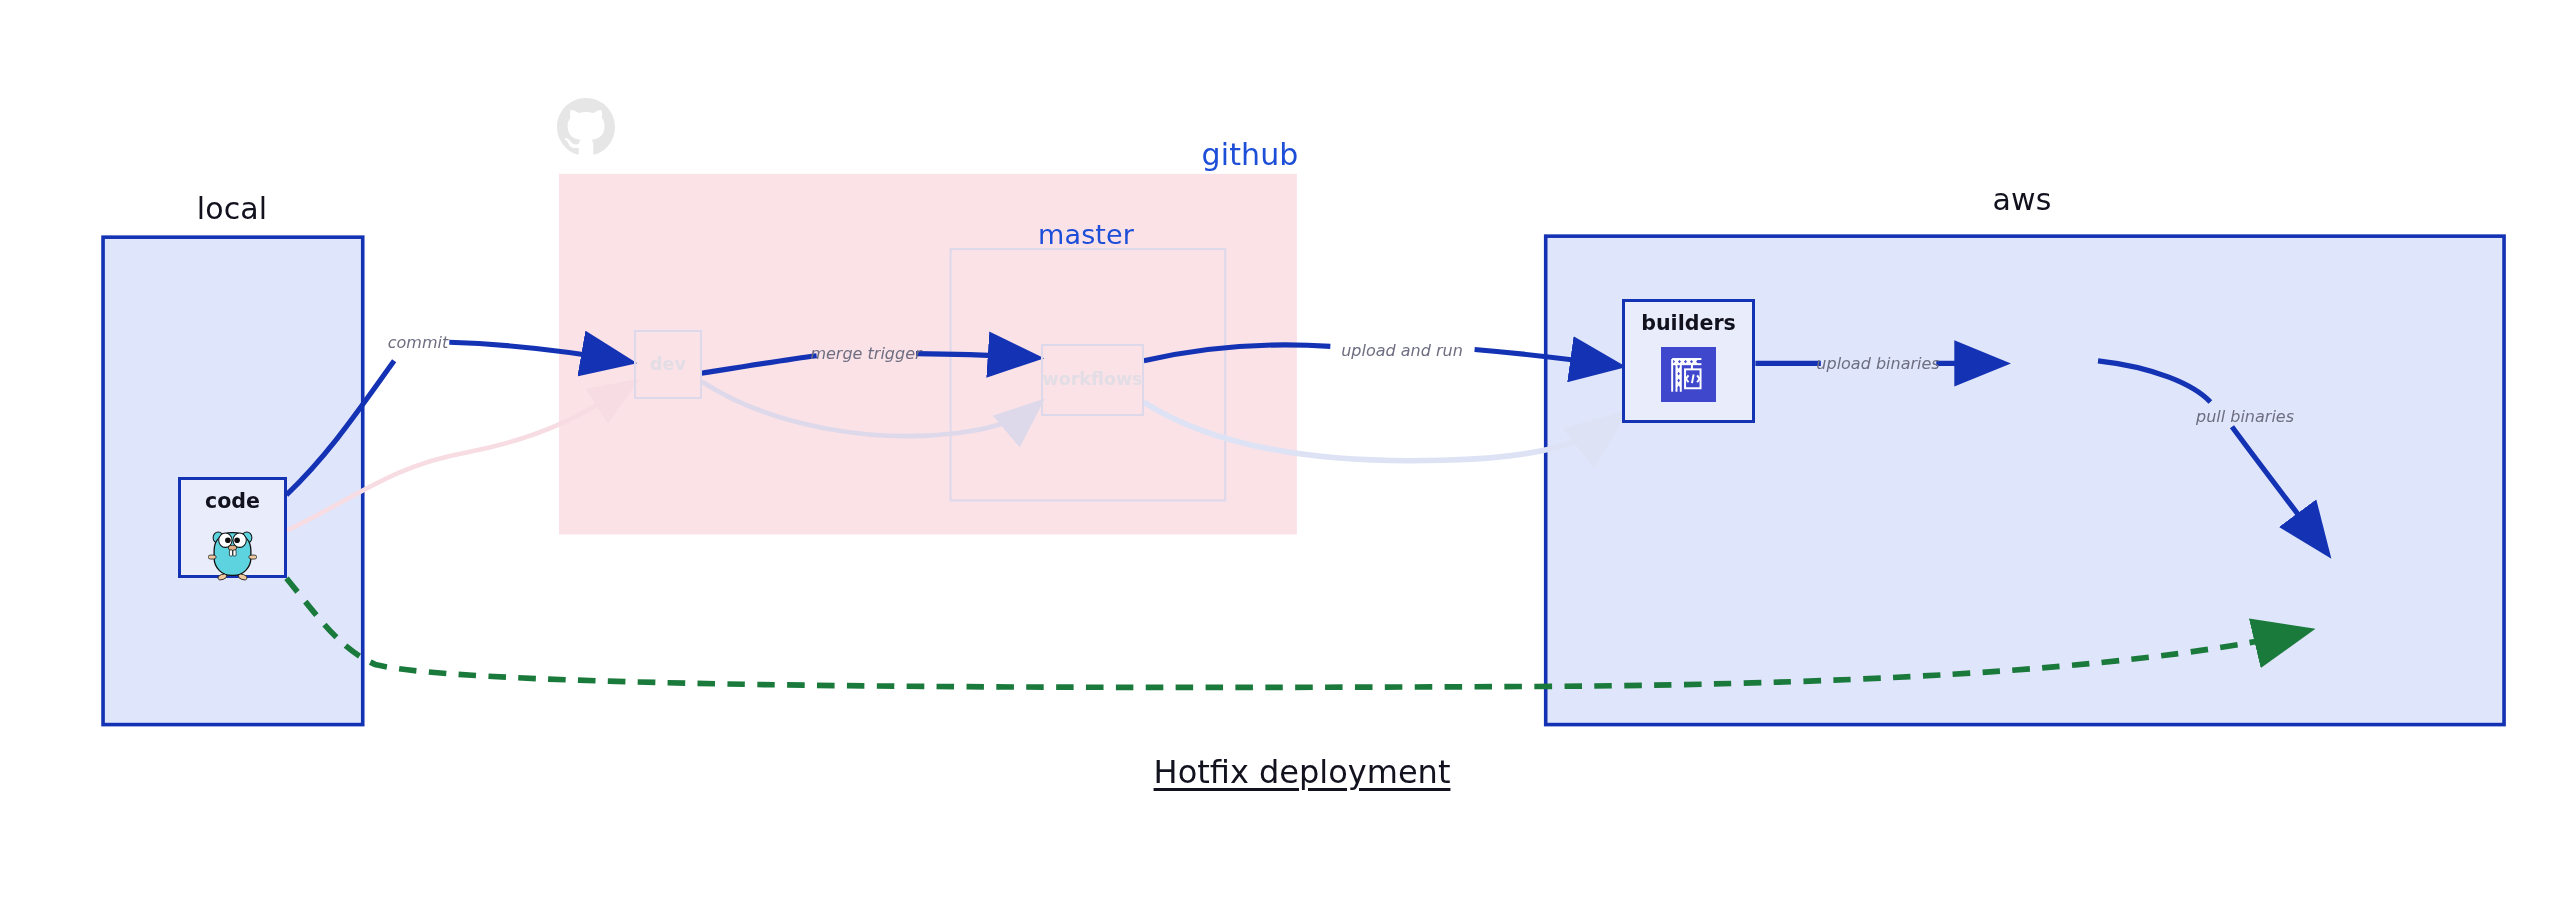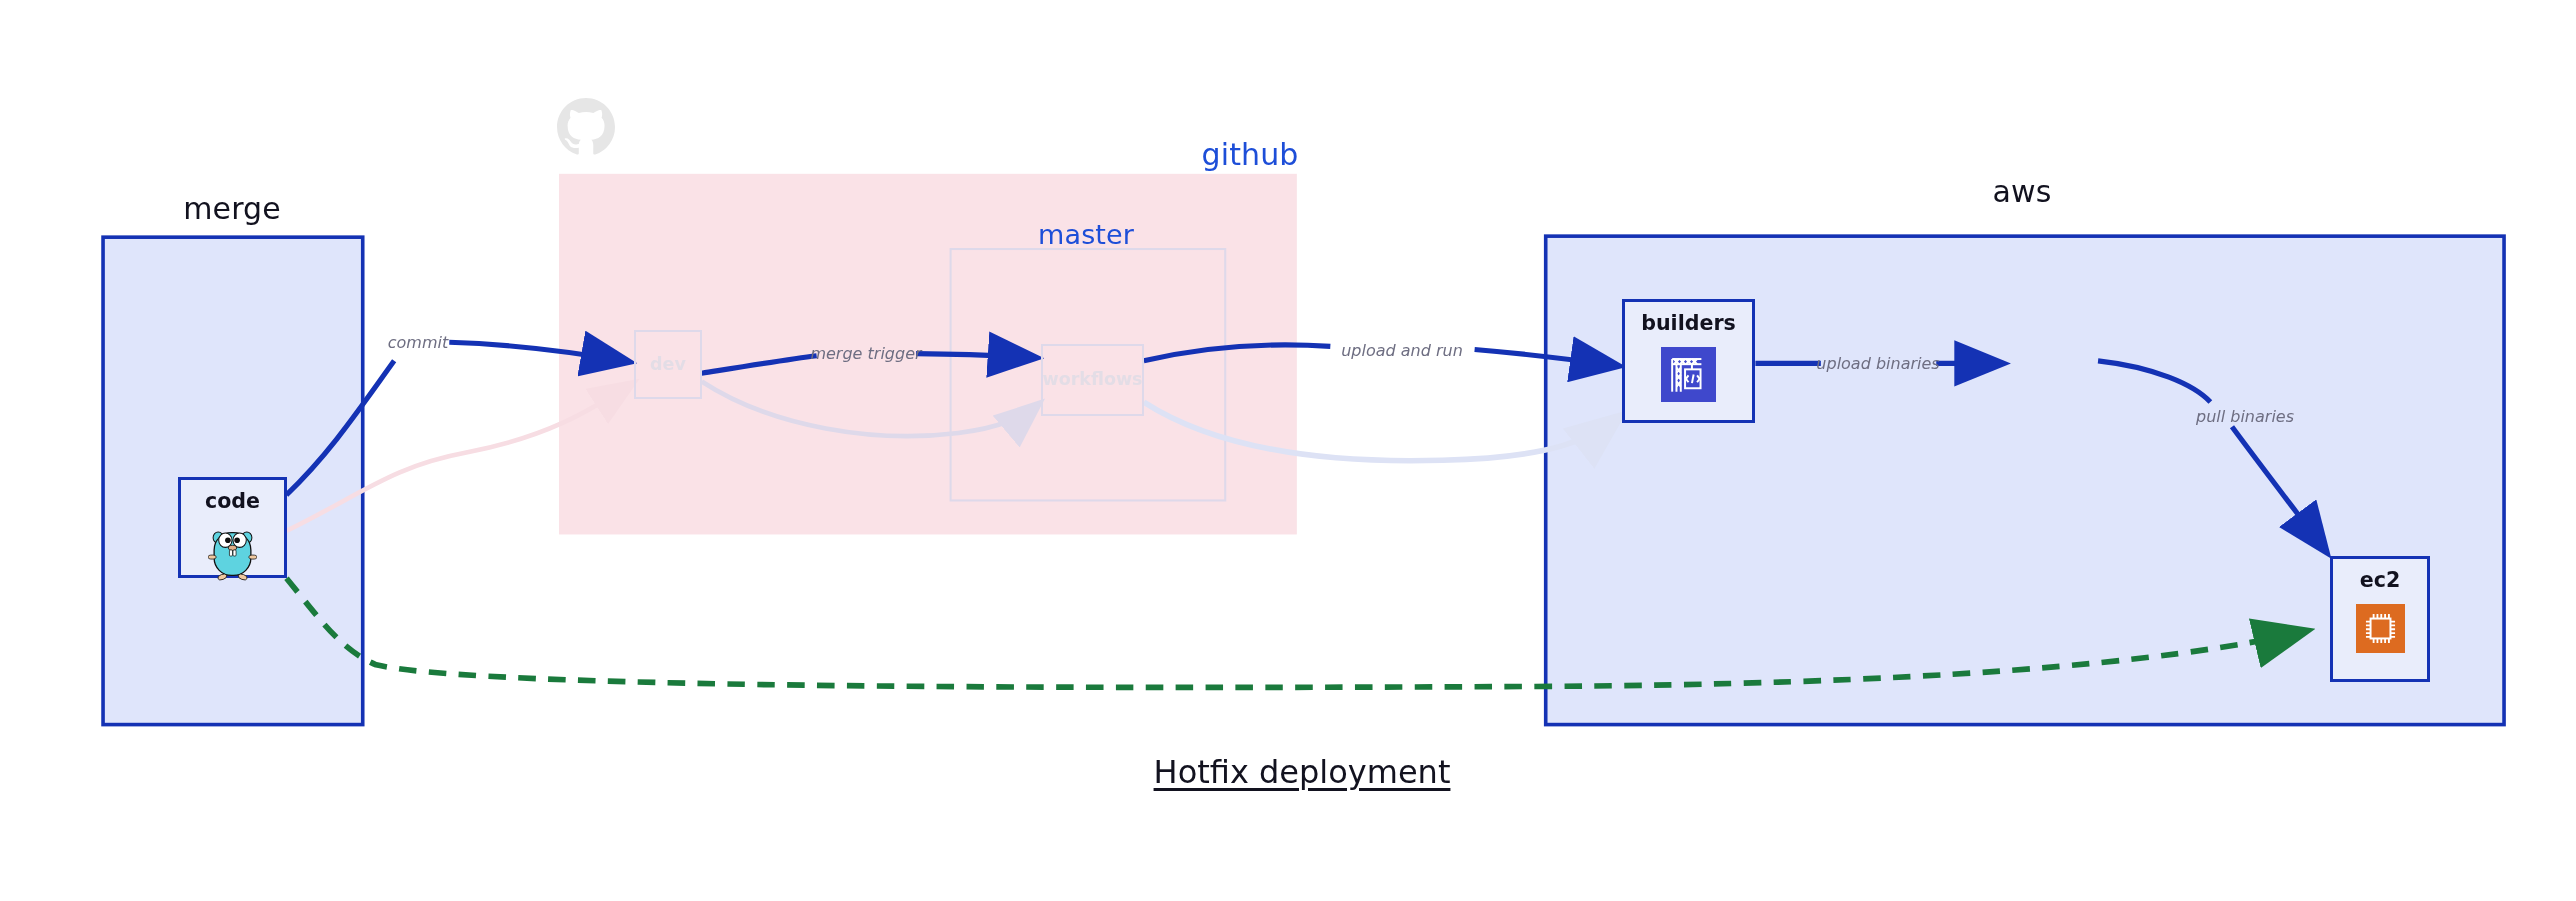--- a/index.html
+++ b/index.html
@@ -82,24 +82,24 @@
 
   <svg class="gh-logo" style="left:557px;top:98px;width:58px;height:58px" viewBox="0 0 16 16">
     <path fill="#e6e6e6" d="M8 0C3.58 0 0 3.58 0 8c0 3.54 2.29 6.53 5.47 7.59.4.07.55-.17.55-.38
       0-.19-.01-.82-.01-1.49-2.01.37-2.53-.49-2.69-.94-.09-.23-.48-.94-.82-1.13-.28-.15-.68-.52-.01-.53
       .63-.01 1.08.58 1.23.82.72 1.21 1.87.87 2.33.66.07-.52.28-.87.51-1.07-1.78-.2-3.64-.89-3.64-3.95
       0-.87.31-1.59.82-2.15-.08-.2-.36-1.02.08-2.12 0 0 .67-.21 2.2.82.64-.18 1.32-.27 2-.27s1.36.09 2 .27
       c1.53-1.04 2.2-.82 2.2-.82.44 1.1.16 1.92.08 2.12.51.56.82 1.27.82 2.15 0 3.07-1.87 3.75-3.65 3.95
       .29.25.54.73.54 1.48 0 1.07-.01 1.93-.01 2.2 0 .21.15.46.55.38A8.01 8.01 0 0 0 16 8c0-4.42-3.58-8-8-8Z"></path>
   </svg>
 
-  <div class="cluster-label" style="left:232px;top:191px">merge</div>
+  <div class="cluster-label" style="left:232px;top:191px">local</div>
   <div class="cluster-label faded" style="left:1250px;top:137px">github</div>
   <div class="cluster-label faded" style="left:1086px;top:219px;font-size:27px">master</div>
-  <div class="cluster-label" style="left:2022px;top:174px">aws</div>
+  <div class="cluster-label" style="left:2022px;top:182px">aws</div>
 
   <div class="node" style="left:178px;top:477px;width:109px;height:101px">
     <div class="nlabel">code</div>
     <div class="nicon">
       <svg width="49" height="57" viewBox="0 0 96 110">
         <ellipse cx="20" cy="24" rx="10" ry="11" fill="#5ed3e0" stroke="#111" stroke-width="2"></ellipse>
         <ellipse cx="76" cy="24" rx="10" ry="11" fill="#5ed3e0" stroke="#111" stroke-width="2"></ellipse>
         <rect x="12" y="14" width="72" height="84" rx="34" fill="#5ed3e0" stroke="#111" stroke-width="2.5"></rect>
         <ellipse cx="34" cy="29" rx="13" ry="14" fill="#fff" stroke="#111" stroke-width="2"></ellipse>
         <ellipse cx="62" cy="29" rx="13" ry="14" fill="#fff" stroke="#111" stroke-width="2"></ellipse>
@@ -145,35 +145,20 @@
           <rect x="28" y="26" width="18" height="22"></rect>
           <path d="M32 33 L29 37 L32 41"></path>
           <path d="M42 33 L45 37 L42 41"></path>
           <path d="M38 32 L36 42"></path>
         </g>
       </svg>
     </div>
   </div>
 
 
-  <div class="node" style="left:2330px;top:556px;width:100px;height:126px">
-    <div class="nlabel">ec2</div>
-    <div class="nicon">
-      <svg width="49" height="49" viewBox="0 0 64 64">
-        <rect width="64" height="64" fill="#dd6b20"></rect>
-        <rect x="19" y="19" width="26" height="26" fill="none" stroke="#fff" stroke-width="2.6"></rect>
-        <g stroke="#fff" stroke-width="2.4" stroke-linecap="butt">
-          <path d="M23 13 L23 19 M28 13 L28 19 M33 13 L33 19 M38 13 L38 19 M43 13 L43 19"></path>
-          <path d="M23 45 L23 51 M28 45 L28 51 M33 45 L33 51 M38 45 L38 51 M43 45 L43 51"></path>
-          <path d="M13 23 L19 23 M13 28 L19 28 M13 33 L19 33 M13 38 L19 38 M13 43 L19 43"></path>
-          <path d="M45 23 L51 23 M45 28 L51 28 M45 33 L51 33 M45 38 L51 38 M45 43 L51 43"></path>
-        </g>
-      </svg>
-    </div>
-  </div>
 
   <div class="edge-label" style="left:418px;top:342px">commit</div>
   <div class="edge-label" style="left:866px;top:353px">merge trigger</div>
   <div class="edge-label" style="left:1402px;top:350px">upload and run</div>
   <div class="edge-label" style="left:1878px;top:363px">upload binaries</div>
   <div class="edge-label" style="left:2245px;top:416px">pull binaries</div>
 
   <div id="title">Hotfix deployment</div>
 
 </div>

